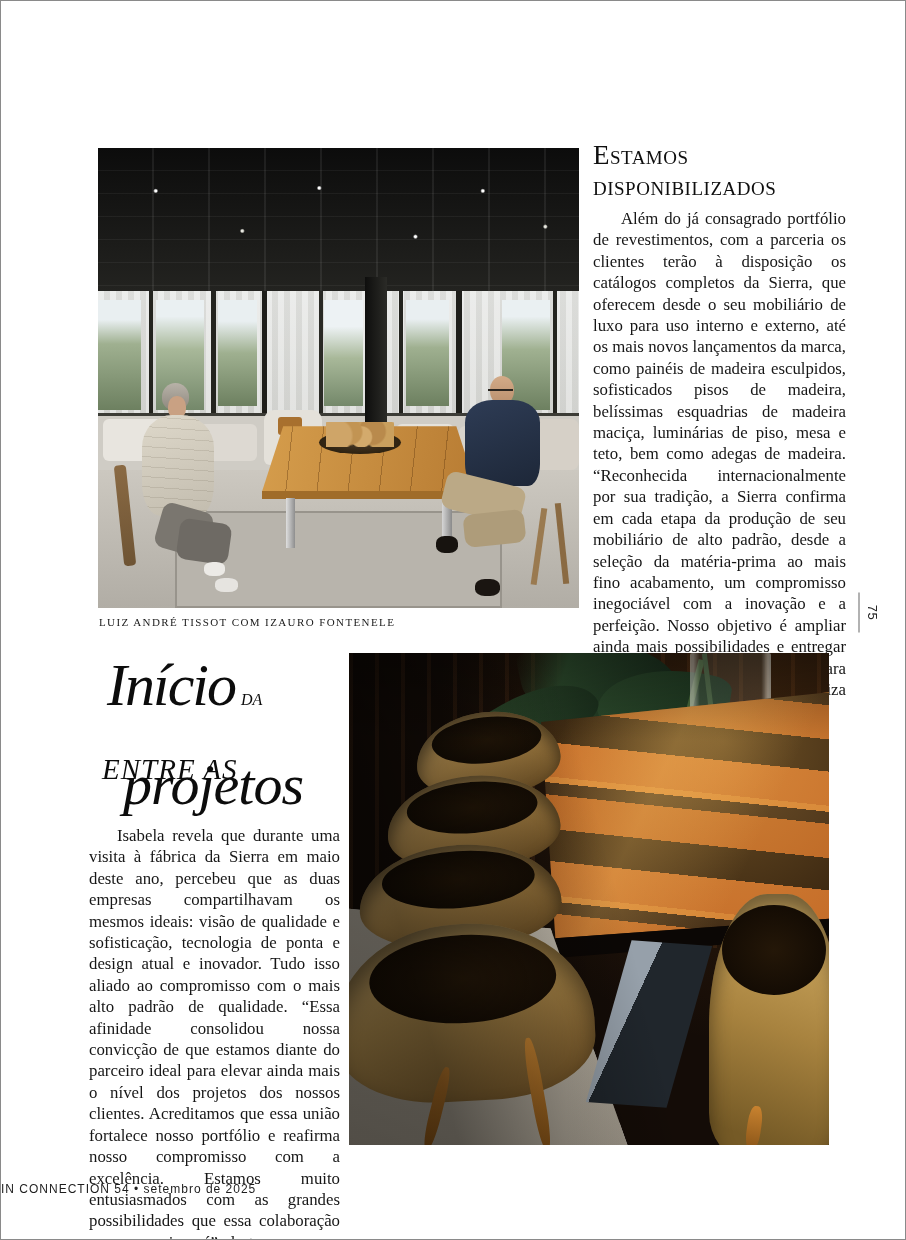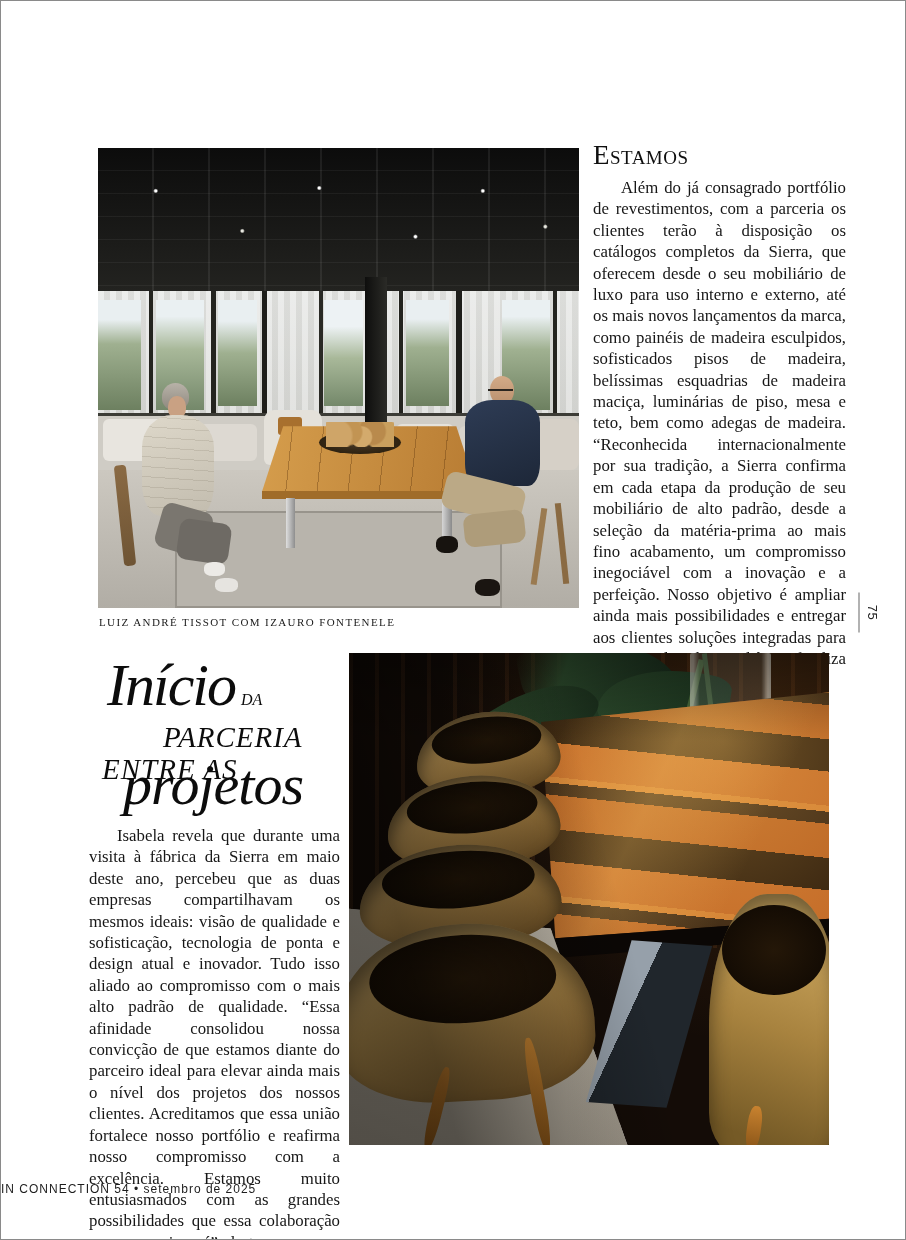--- a/index.html
+++ b/index.html
@@ -139,30 +139,30 @@
       <div class="abs" style="left:70%;top:58%;width:4%;height:32%;background:#9a7a50;transform:rotate(8deg);"></div>
       <div class="abs" style="left:86%;top:56%;width:4%;height:34%;background:#8a6a42;transform:rotate(-6deg);"></div>
     </div>
   </figure>
 
   <div class="caption">LUIZ ANDRÉ TISSOT COM IZAURO FONTENELE</div>
 
   <section class="right-col">
     <h2>
       <span>Estamos</span><br>
+      <span>disponibilizados</span>
     </h2>
     <p class="body-text">Além do já consagrado portfólio de revestimentos, com a parceria os clientes terão à disposição os catálogos completos da Sierra, que oferecem desde o seu mobiliário de luxo para uso interno e externo, até os mais novos lançamentos da marca, como painéis de madeira esculpidos, sofisticados pisos de madeira, belíssimas esquadrias de madeira maciça, luminárias de piso, mesa e teto, bem como adegas de madeira. “Reconhecida internacionalmente por sua tradição, a Sierra confirma em cada etapa da produção de seu mobiliário de alto padrão, desde a seleção da matéria-prima ao mais fino acabamento, um compromisso inegociável com a inovação e a perfeição. Nosso objetivo é ampliar ainda mais possibilidades e entregar aos clientes soluções integradas para projetos de alto padrão”, finaliza Isabela.</p>
   </section>
 
   <div class="pagenum">75</div>
 
   <header class="feature-head">
     <span class="h-inicio">Início</span>
     <span class="h-da caps">da</span>
-    <span class="h-parceria caps">parceria</span>
     <span class="h-entreas caps">entre as</span>
     <span class="h-empresas">projetos</span>
   </header>
 
   <p class="body-text left-body">Isabela revela que durante uma visita à fábrica da Sierra em maio deste ano, percebeu que as duas empresas compartilhavam os mesmos ideais: visão de qualidade e sofisticação, tecnologia de ponta e design atual e inovador. Tudo isso aliado ao compromisso com o mais alto padrão de qualidade. “Essa afinidade consolidou nossa convicção de que estamos diante do parceiro ideal para elevar ainda mais o nível dos projetos dos nossos clientes. Acreditamos que essa união fortalece nosso portfólio e reafirma nosso compromisso com a excelência. Estamos muito entusiasmados com as grandes possibilidades que essa colaboração nos proporcionará”, destaca.</p>
 
   <figure class="bottom-photo">
     <div class="abs" style="left:0;top:0;width:100%;height:60%;background:repeating-linear-gradient(90deg,rgba(82,48,24,.35) 0 4px,rgba(20,10,6,0) 4px 26px);"></div>
     <div class="abs" style="left:0;top:0;width:100%;height:100%;background:radial-gradient(ellipse at 85% 8%,rgba(205,120,40,.22),transparent 55%);"></div>
 

